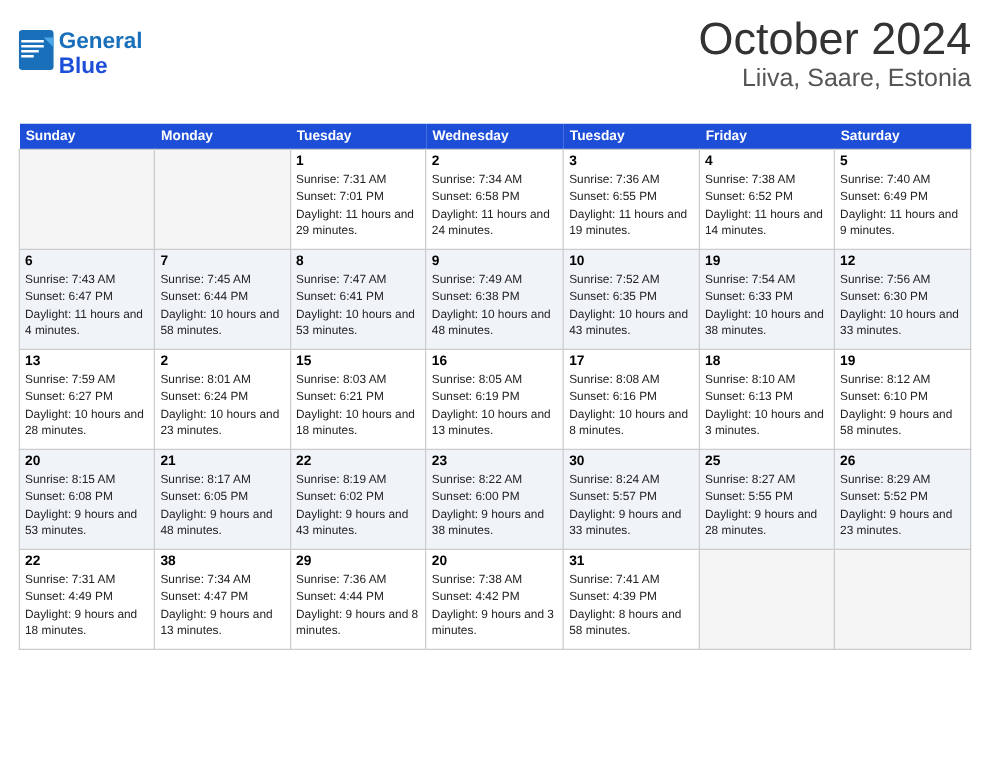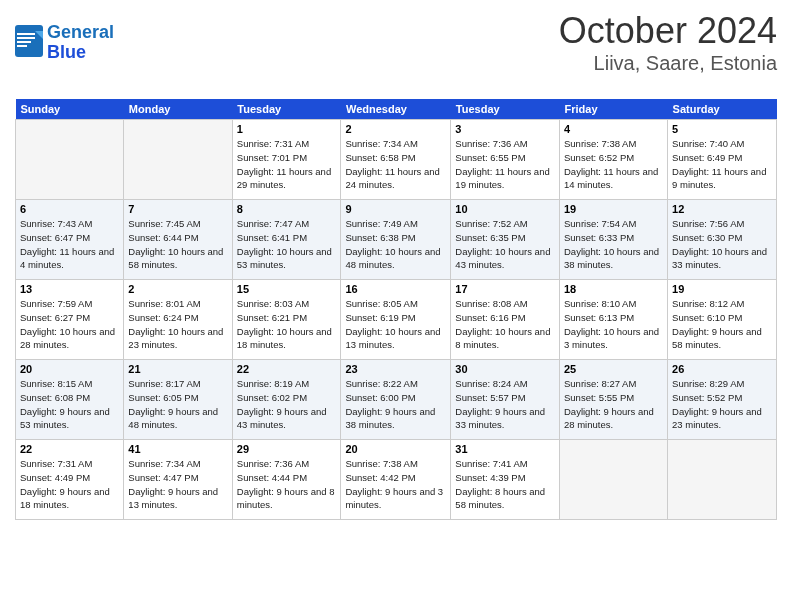--- a/index.html
+++ b/index.html
@@ -240,21 +240,21 @@
             <span class="day-num">26</span>
             <div class="day-info">Sunrise: 8:29 AM<br>Sunset: 5:52 PM<br>Daylight: 9 hours and 23 minutes.</div>
           </td>
         </tr>
         <tr>
           <td>
             <span class="day-num">22</span>
             <div class="day-info">Sunrise: 7:31 AM<br>Sunset: 4:49 PM<br>Daylight: 9 hours and 18 minutes.</div>
           </td>
           <td>
-            <span class="day-num">41</span>
+            <span class="day-num">38</span>
             <div class="day-info">Sunrise: 7:34 AM<br>Sunset: 4:47 PM<br>Daylight: 9 hours and 13 minutes.</div>
           </td>
           <td>
             <span class="day-num">29</span>
             <div class="day-info">Sunrise: 7:36 AM<br>Sunset: 4:44 PM<br>Daylight: 9 hours and 8 minutes.</div>
           </td>
           <td>
             <span class="day-num">20</span>
             <div class="day-info">Sunrise: 7:38 AM<br>Sunset: 4:42 PM<br>Daylight: 9 hours and 3 minutes.</div>
           </td>

